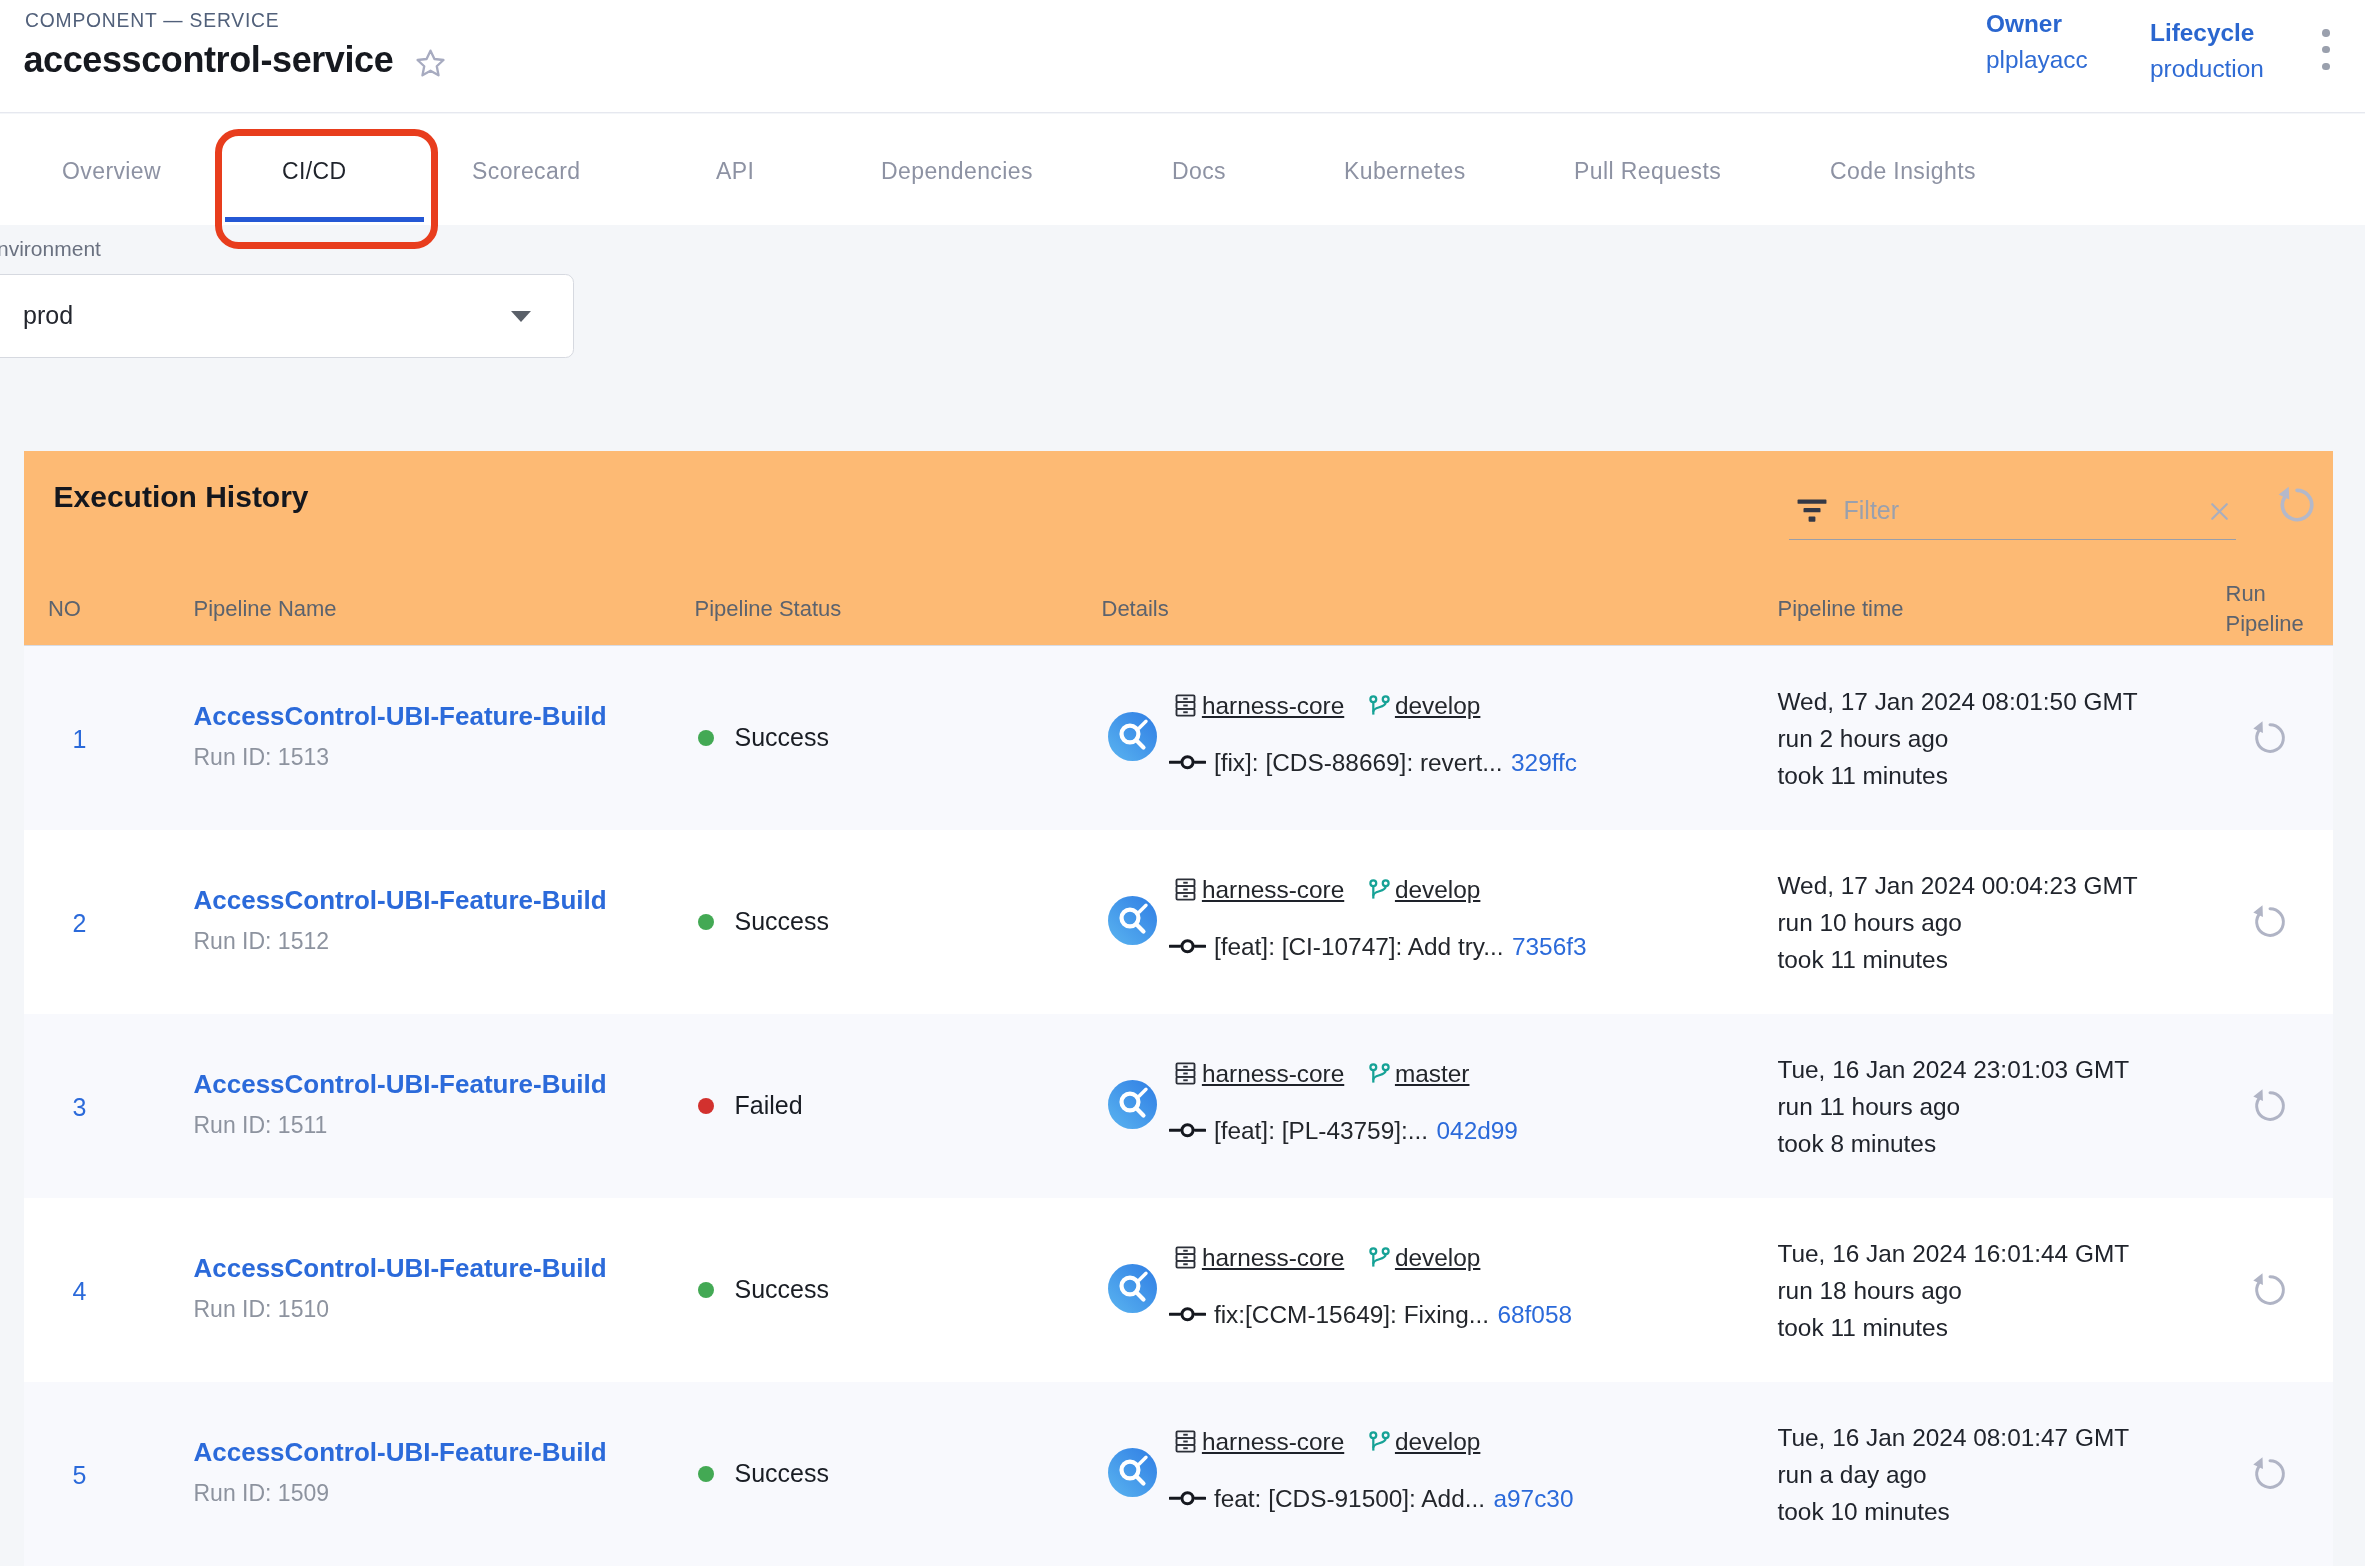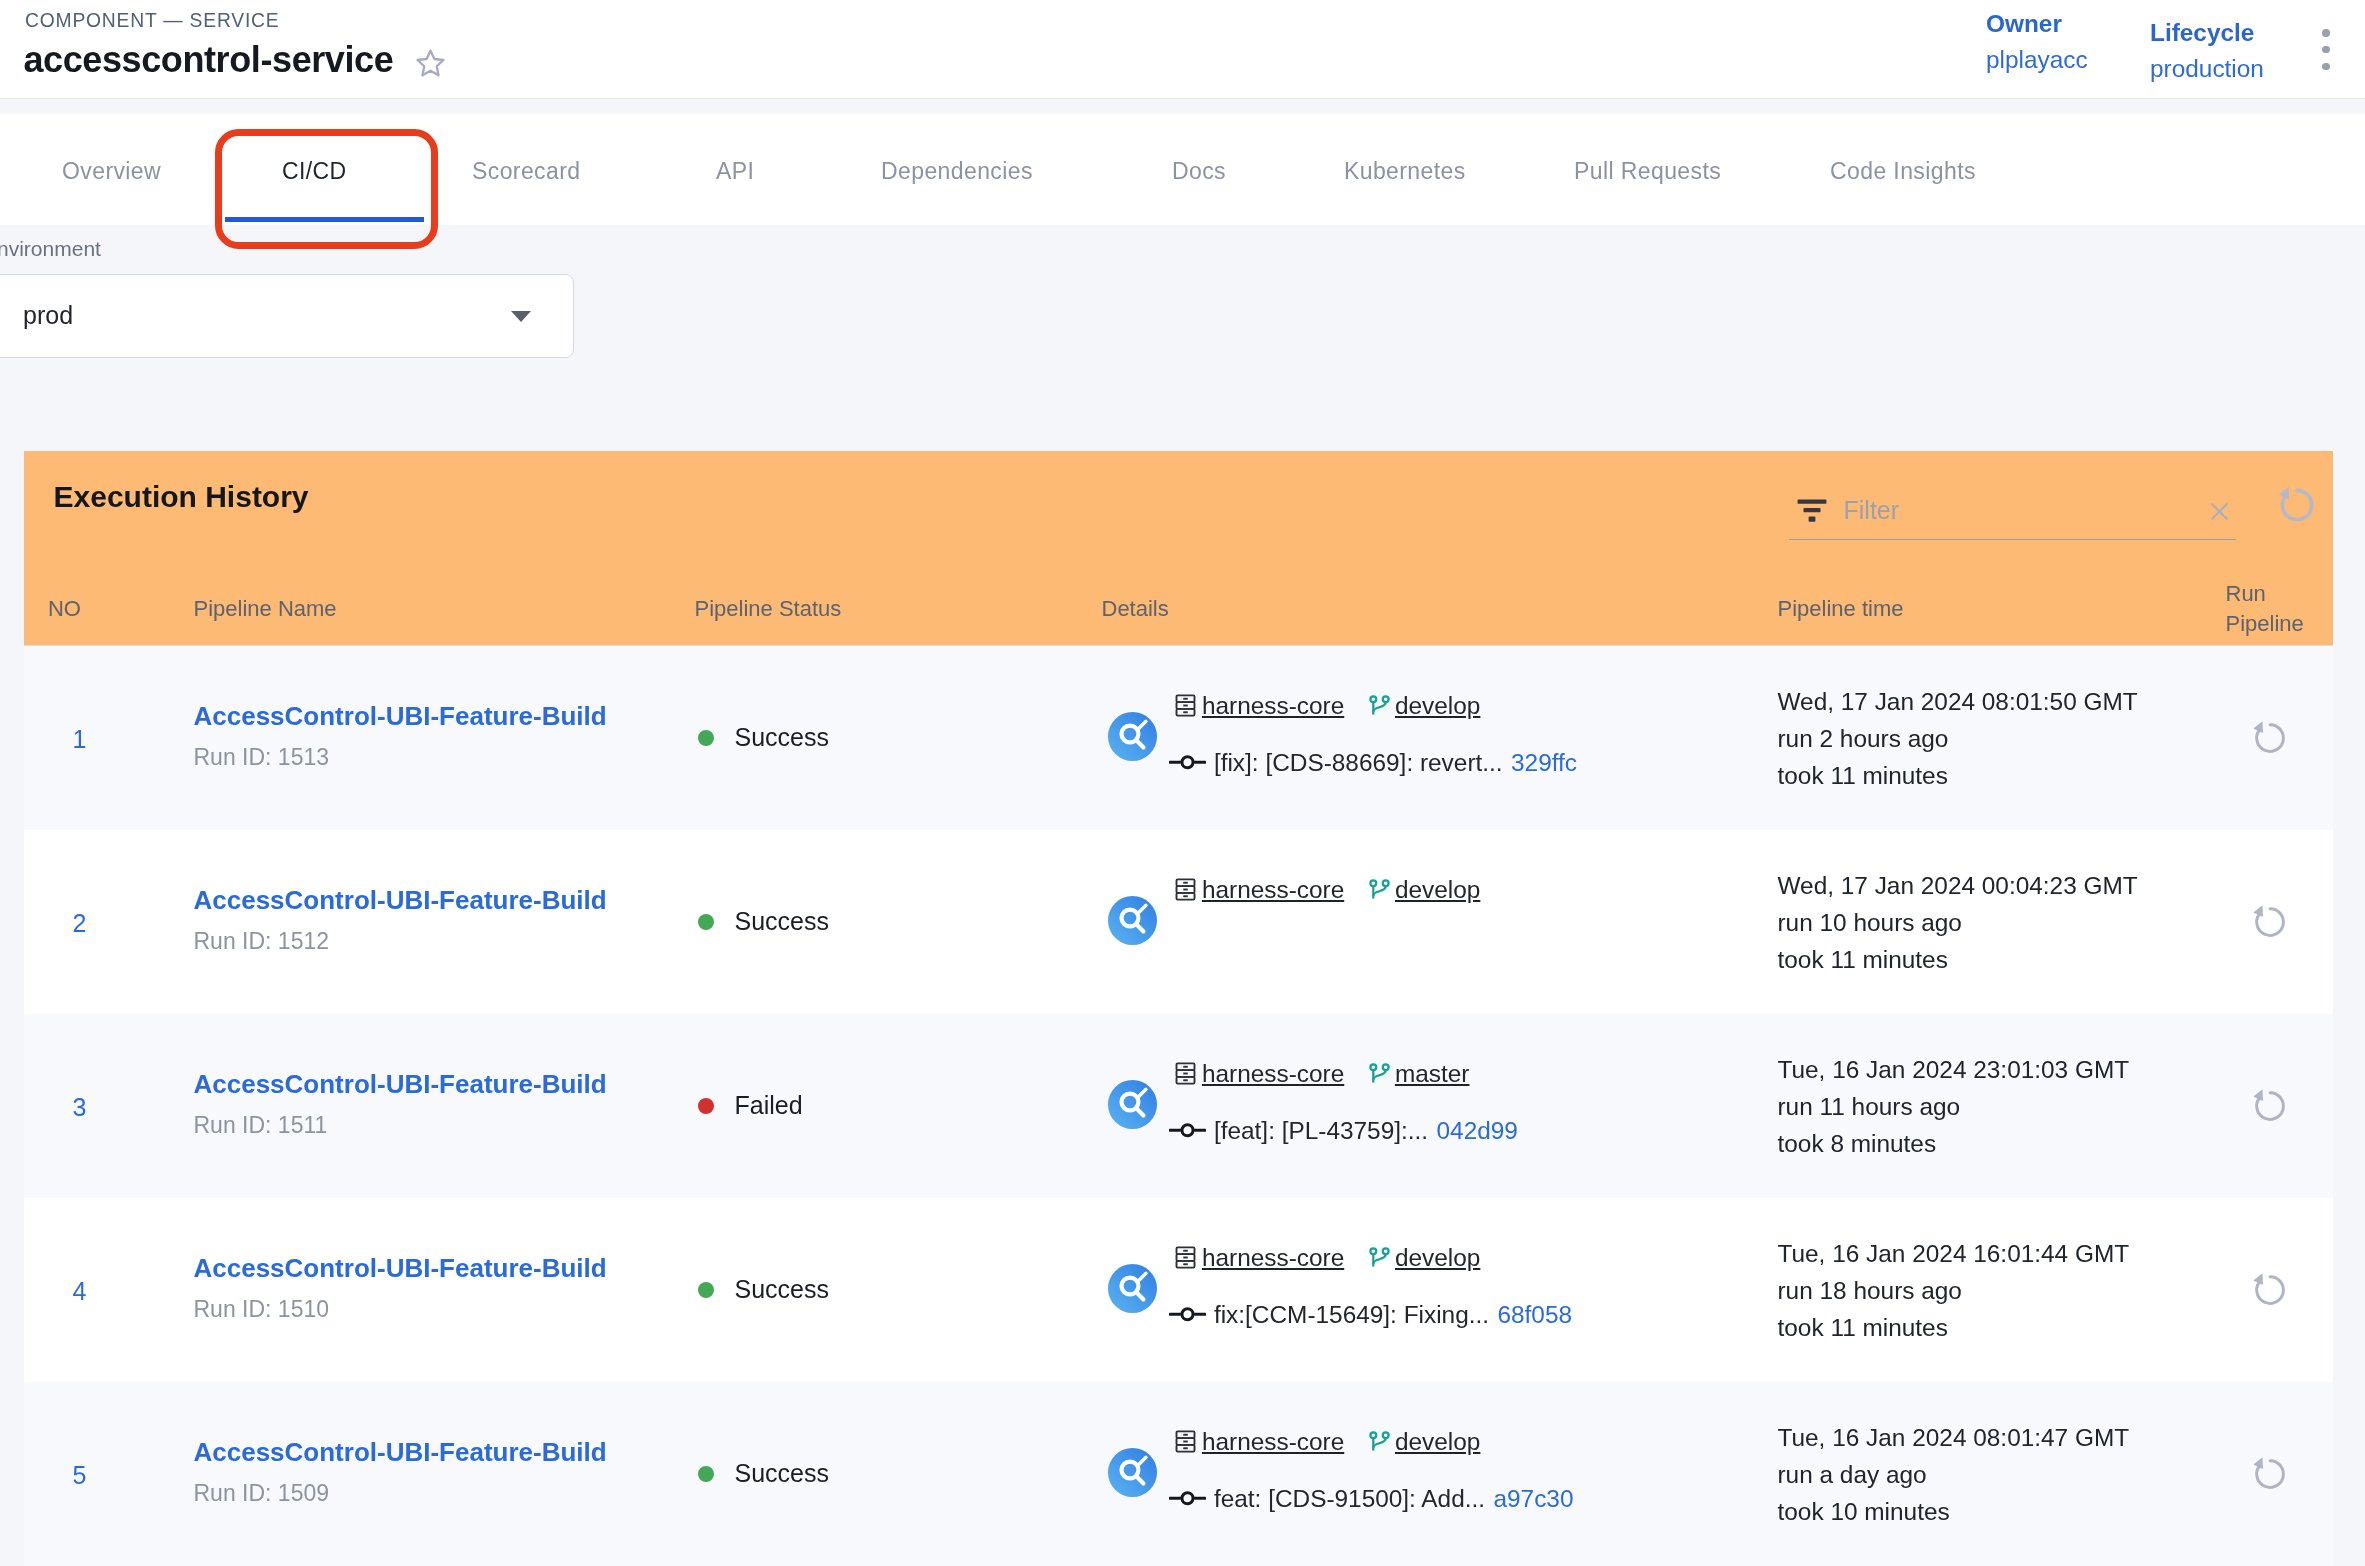--- a/index.html
+++ b/index.html
@@ -1,20 +1,20 @@
 <!DOCTYPE html>
 <html style="font-size:13.5px"><head>
 <meta charset="utf-8">
 <style>
   * { margin:0; padding:0; box-sizing:border-box; }
   html,body { width:2366px; height:1567px; overflow:hidden; }
   body { position:relative; background:#f4f6f9; font-family:"Liberation Sans", sans-serif; color:#1e222a; }
 
   
-  .topbar { position:absolute; left:0; top:0; width:2366px; height:99px; background:#fff; border-bottom:1.7px solid #e6e8ef; }
+  .topbar { position:absolute; left:0; top:0; width:2366px; height:113px; background:#fff; border-bottom:1.7px solid #e6e8ef; }
   .eyebrow { position:absolute; left:25px; top:10px; font-size:19.3px; font-weight:500; letter-spacing:0.8px; color:#51607a; }
   .title-row { position:absolute; left:23.5px; top:39px; display:flex; align-items:flex-end; gap:20px; }
   .page-title { font-size:36px; font-weight:700; letter-spacing:-0.4px; color:#16191f; }
   .meta { position:absolute; top:10px; }
   .meta .label { font-size:24.4px; font-weight:700; color:#2a66cf; }
   .meta .value { font-size:24.4px; color:#2f6bd4; margin-top:8.4px; }
   .meta-owner { left:1986px; }
   .meta-lifecycle { left:2150px; top:18.5px; }
   .kebab { position:absolute; left:2322px; top:29px; display:flex; flex-direction:column; gap:9.2px; cursor:pointer; }
   .kebab i { width:7.6px; height:7.6px; border-radius:50%; background:#9aa0ad; }
@@ -258,20 +258,29 @@
       <span class="repo-text">harness-core</span>
       <svg class="branch-icon" width="27" height="27" viewBox="0 0 24 24" fill="none" stroke="#16a296" stroke-width="2">
         <circle cx="6.5" cy="5.5" r="2.6"></circle>
         <circle cx="17.5" cy="5.5" r="2.6"></circle>
         <path d="M6.5 8.2 v11"></path>
         <path d="M17.5 8.2 c0 5.5 -11 3.5 -11 8.5"></path>
       </svg>
       <span class="branch-text">develop</span>
     </span>
 
+    <span class="det-line2">
+      <svg width="37" height="18.5" viewBox="0 0 44 22">
+        <line x1="1" y1="11" x2="13" y2="11" stroke="#15181f" stroke-width="3.4" stroke-linecap="round"></line>
+        <circle cx="22" cy="11" r="6.6" fill="none" stroke="#15181f" stroke-width="3.6"></circle>
+        <line x1="31" y1="11" x2="43" y2="11" stroke="#15181f" stroke-width="3.4" stroke-linecap="round"></line>
+      </svg>
+      <span class="commit-text">[feat]: [CI-10747]: Add try...</span>
+      <a class="hash-link">7356f3</a>
+    </span>
 
     <div class="cell-time">
       <div>Wed, 17 Jan 2024 00:04:23 GMT</div>
       <div>run 10 hours ago</div>
       <div>took 11 minutes</div>
     </div>
 
     <span class="run-btn">
       <svg width="40" height="40" viewBox="0 0 48 48">
         <path d="M24 8 A16 16 0 1 1 10.5 15.5" fill="none" stroke="#b0b4c5" stroke-width="3.6" stroke-linecap="round"></path>

